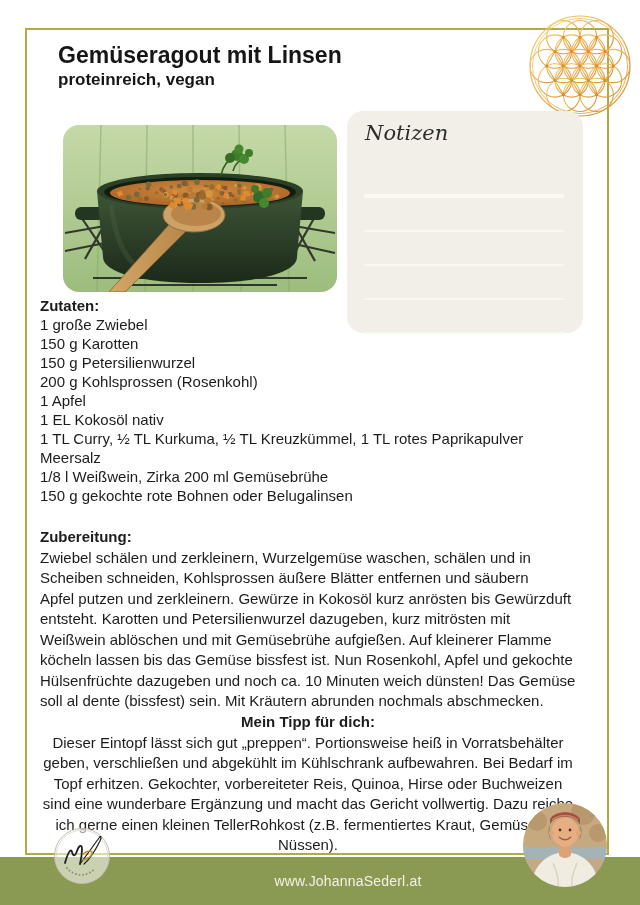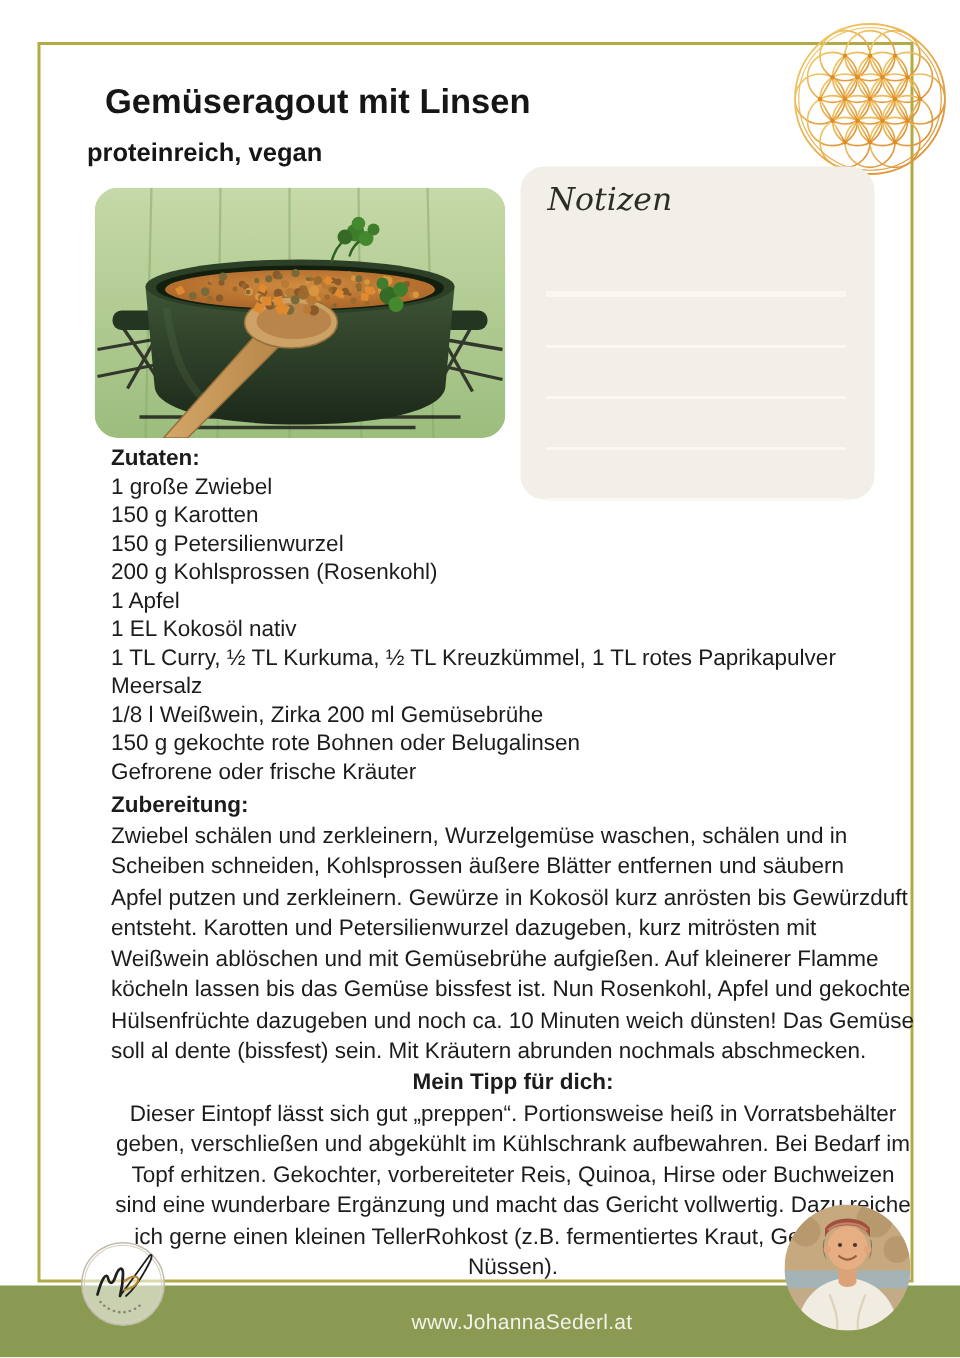--- a/index.html
+++ b/index.html
@@ -7,21 +7,21 @@
     position:relative;width:640px;height:905px;background:#fff;
     font-family:"Liberation Sans",sans-serif;color:var(--text,#1c1c1c);
     overflow:hidden;
   }
   .frame{
     position:absolute;left:25px;top:28px;width:584px;height:827px;
     border:2px solid var(--accent,#b2aa45);box-sizing:border-box;
   }
   
   .titleblock{position:absolute;left:58px;top:42px;line-height:1.15;}
-  .title{font-size:23px;font-weight:bold;margin:12px;color:#161616;}
+  .title{font-size:23px;font-weight:bold;margin:0;color:#161616;}
   .subtitle{font-size:17px;font-weight:bold;margin:2px 0 0 0;color:#161616;}
   
   .flower{position:absolute;left:522px;top:8px;width:116px;height:116px;}
   
   .photo{
     position:absolute;left:63px;top:125px;width:274px;height:167px;
     border-radius:16px;overflow:hidden;
   }
   .photo svg{display:block;width:100%;height:100%;}
   
@@ -31,21 +31,21 @@
   }
   .notes-title{
     position:absolute;left:18px;top:10px;
     font-family:"DejaVu Serif",serif;font-style:italic;
     font-size:21px;color:#2e2c28;
   }
   .notes-lines{position:absolute;left:17px;right:19px;top:51px;}
   .note-line{height:32px;border-top:2px solid var(--notes-line,#faf8f0);}
   .note-line:first-child{border-top:none;height:32px;border-bottom:2px solid var(--notes-line,#faf8f0);}
   
-  .sec{position:absolute;left:74px;width:536px;font-size:15px;}
+  .sec{position:absolute;left:40px;width:536px;font-size:15px;}
   .sec-heading{font-weight:bold;}
   .ingredients{top:296px;line-height:19px;}
   .preparation{top:527px;line-height:20.5px;}
   .tip{top:712px;line-height:20.5px;text-align:center;}
   .tagline{
     position:absolute;left:58px;width:536px;top:881px;text-align:center;
     font-style:italic;font-weight:600;font-size:16px;color:#1c1c1c;
   }
   
   .footer{
@@ -358,21 +358,20 @@
         <div>1 große Zwiebel</div>
         <div>150 g Karotten</div>
         <div>150 g Petersilienwurzel</div>
         <div>200 g Kohlsprossen (Rosenkohl)</div>
         <div>1 Apfel</div>
         <div>1 EL Kokosöl nativ</div>
         <div>1 TL Curry, ½ TL Kurkuma, ½ TL Kreuzkümmel, 1 TL rotes Paprikapulver</div>
         <div>Meersalz</div>
         <div>1/8 l Weißwein, Zirka 200 ml Gemüsebrühe</div>
         <div>150 g gekochte rote Bohnen oder Belugalinsen</div>
-        <div>Gefrorene oder frische Kräuter</div>
       </div>
   </section>
 
   <section class="sec preparation">
     <div class="sec-heading">Zubereitung:</div>
     <div>Zwiebel schälen und zerkleinern, Wurzelgemüse waschen, schälen und in Scheiben schneiden, Kohlsprossen äußere Blätter entfernen und säubern</div>
     <div>Apfel putzen und zerkleinern. Gewürze in Kokosöl kurz anrösten bis Gewürzduft entsteht. Karotten und Petersilienwurzel dazugeben, kurz mitrösten mit Weißwein ablöschen und mit Gemüsebrühe aufgießen. Auf kleinerer Flamme köcheln lassen bis das Gemüse bissfest ist. Nun Rosenkohl, Apfel und gekochte Hülsenfrüchte dazugeben und noch ca. 10 Minuten weich dünsten! Das Gemüse soll al dente (bissfest) sein. Mit Kräutern abrunden nochmals abschmecken.</div>
   </section>
 
   <section class="sec tip">

